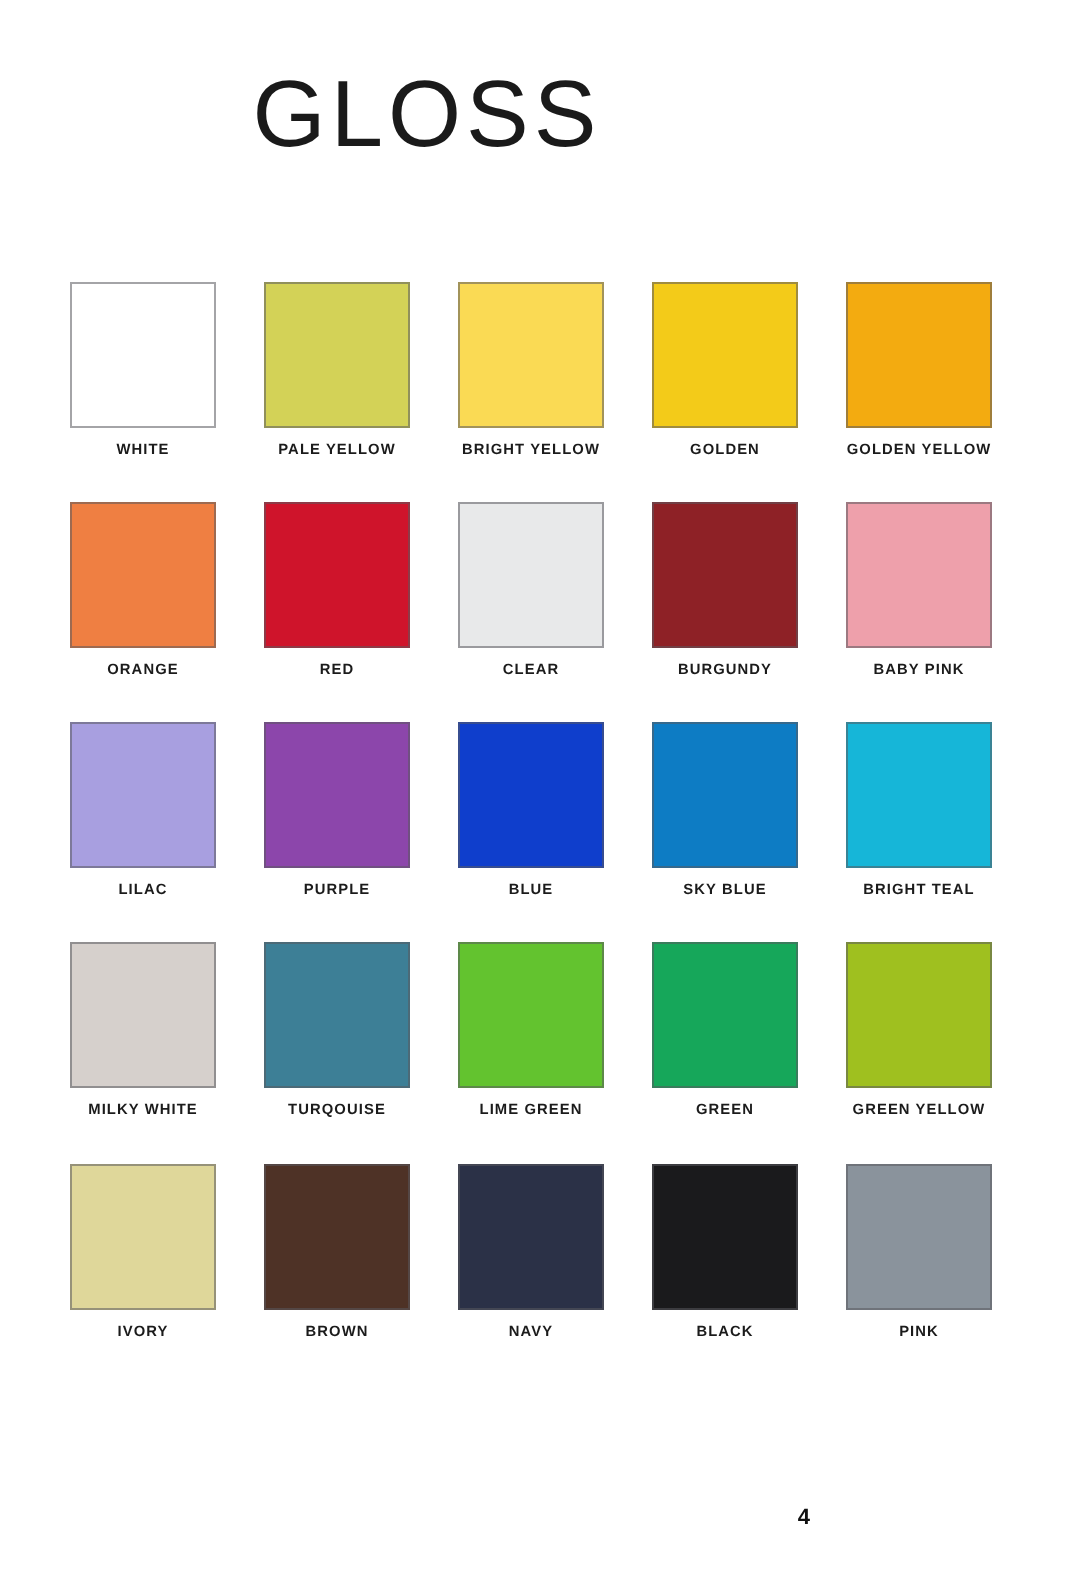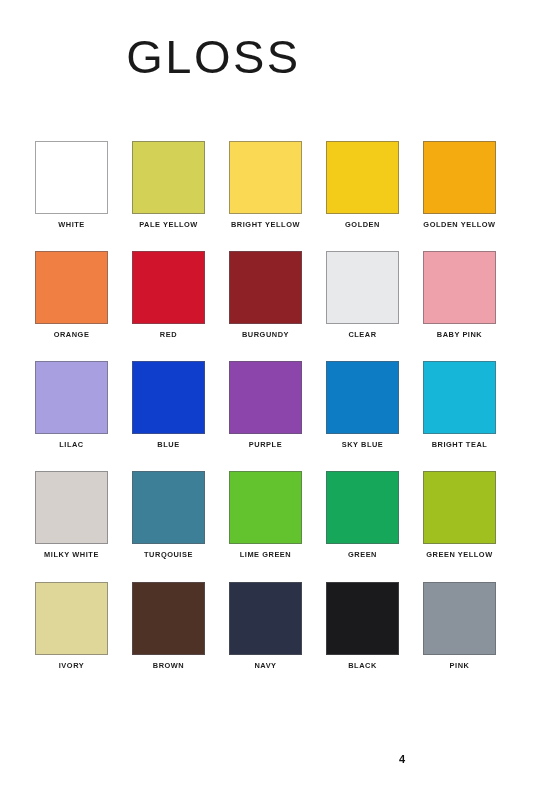--- a/index.html
+++ b/index.html
@@ -111,42 +111,42 @@
       </div>
       <div class="swatch-cell">
         <div class="swatch-chip" style="background-color: rgb(239, 127, 66);"></div>
         <div class="swatch-label">ORANGE</div>
       </div>
       <div class="swatch-cell">
         <div class="swatch-chip" style="background-color: rgb(207, 20, 43);"></div>
         <div class="swatch-label">RED</div>
       </div>
       <div class="swatch-cell">
+        <div class="swatch-chip" style="background-color: rgb(232, 233, 234);"></div>
+        <div class="swatch-label">CLEAR</div>
+      </div>
+      <div class="swatch-cell">
         <div class="swatch-chip" style="background-color: rgb(142, 33, 38);"></div>
         <div class="swatch-label">BURGUNDY</div>
-      </div>
-      <div class="swatch-cell">
-        <div class="swatch-chip" style="background-color: rgb(232, 233, 234);"></div>
-        <div class="swatch-label">CLEAR</div>
       </div>
       <div class="swatch-cell">
         <div class="swatch-chip" style="background-color: rgb(238, 160, 171);"></div>
         <div class="swatch-label">BABY PINK</div>
       </div>
       <div class="swatch-cell">
         <div class="swatch-chip" style="background-color: rgb(168, 159, 224);"></div>
         <div class="swatch-label">LILAC</div>
       </div>
       <div class="swatch-cell">
+        <div class="swatch-chip" style="background-color: rgb(140, 70, 171);"></div>
+        <div class="swatch-label">PURPLE</div>
+      </div>
+      <div class="swatch-cell">
         <div class="swatch-chip" style="background-color: rgb(15, 62, 204);"></div>
         <div class="swatch-label">BLUE</div>
-      </div>
-      <div class="swatch-cell">
-        <div class="swatch-chip" style="background-color: rgb(140, 70, 171);"></div>
-        <div class="swatch-label">PURPLE</div>
       </div>
       <div class="swatch-cell">
         <div class="swatch-chip" style="background-color: rgb(13, 124, 196);"></div>
         <div class="swatch-label">SKY BLUE</div>
       </div>
       <div class="swatch-cell">
         <div class="swatch-chip" style="background-color: rgb(22, 182, 216);"></div>
         <div class="swatch-label">BRIGHT TEAL</div>
       </div>
       <div class="swatch-cell">

